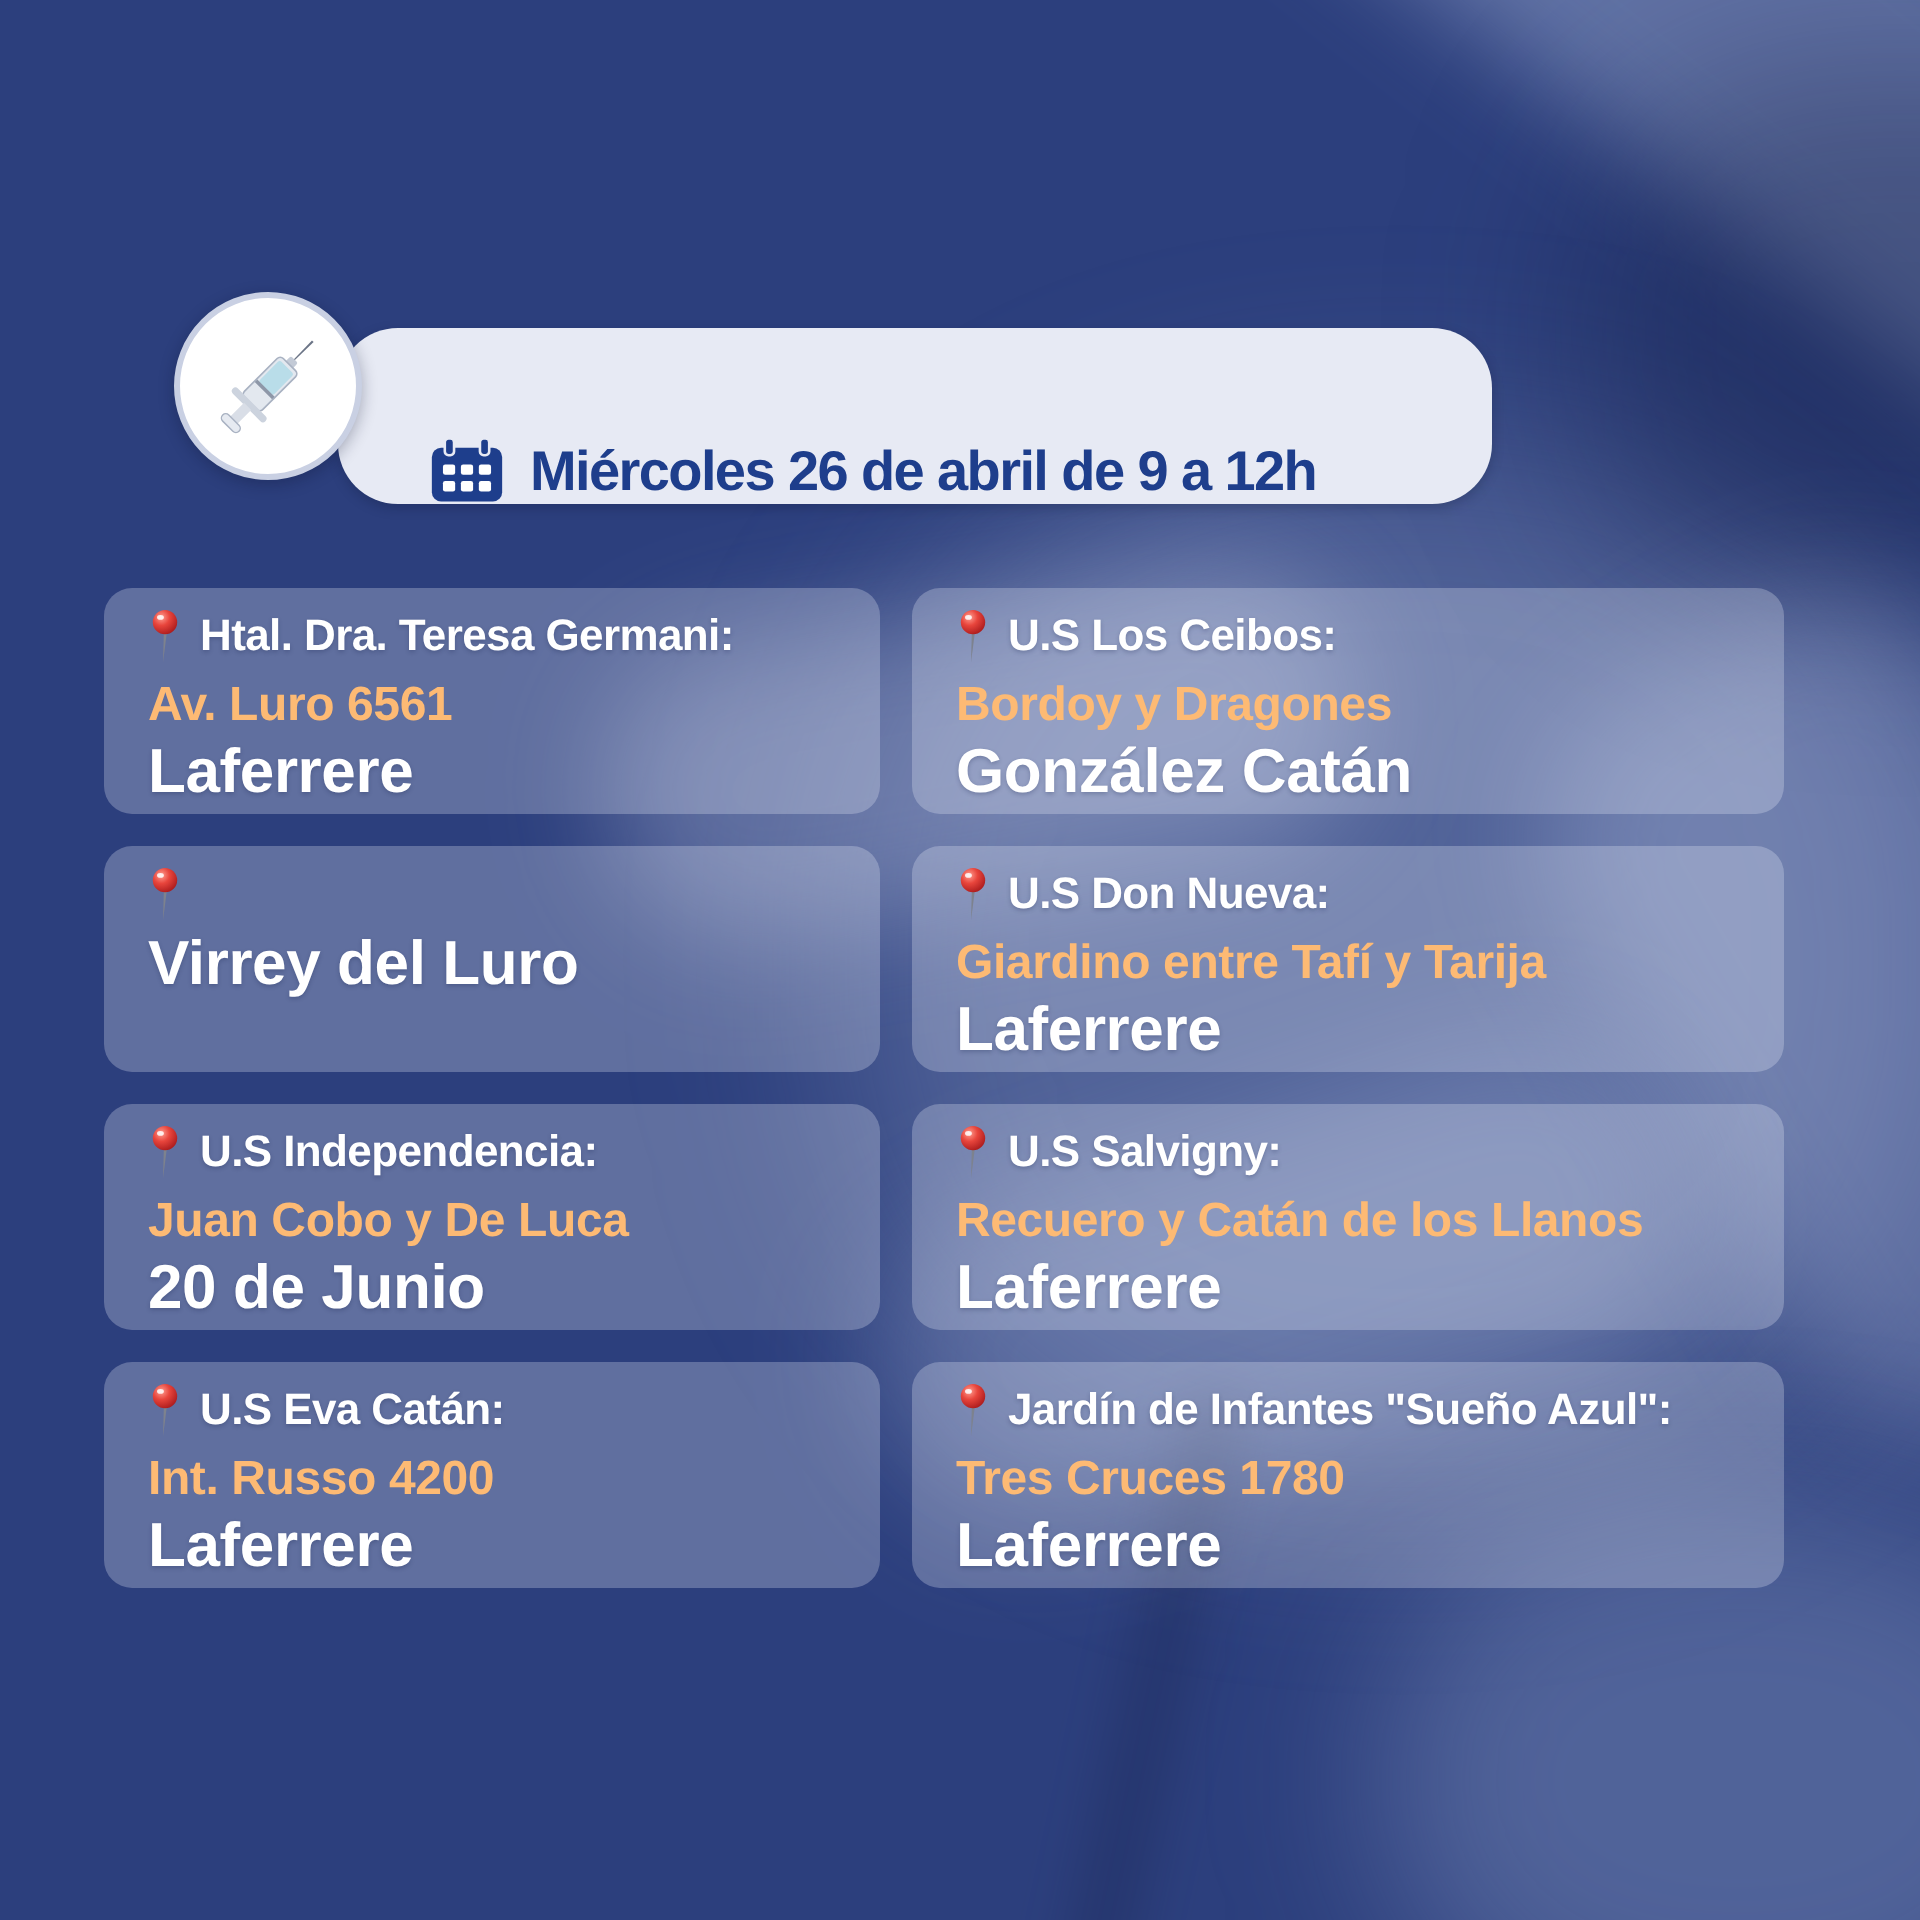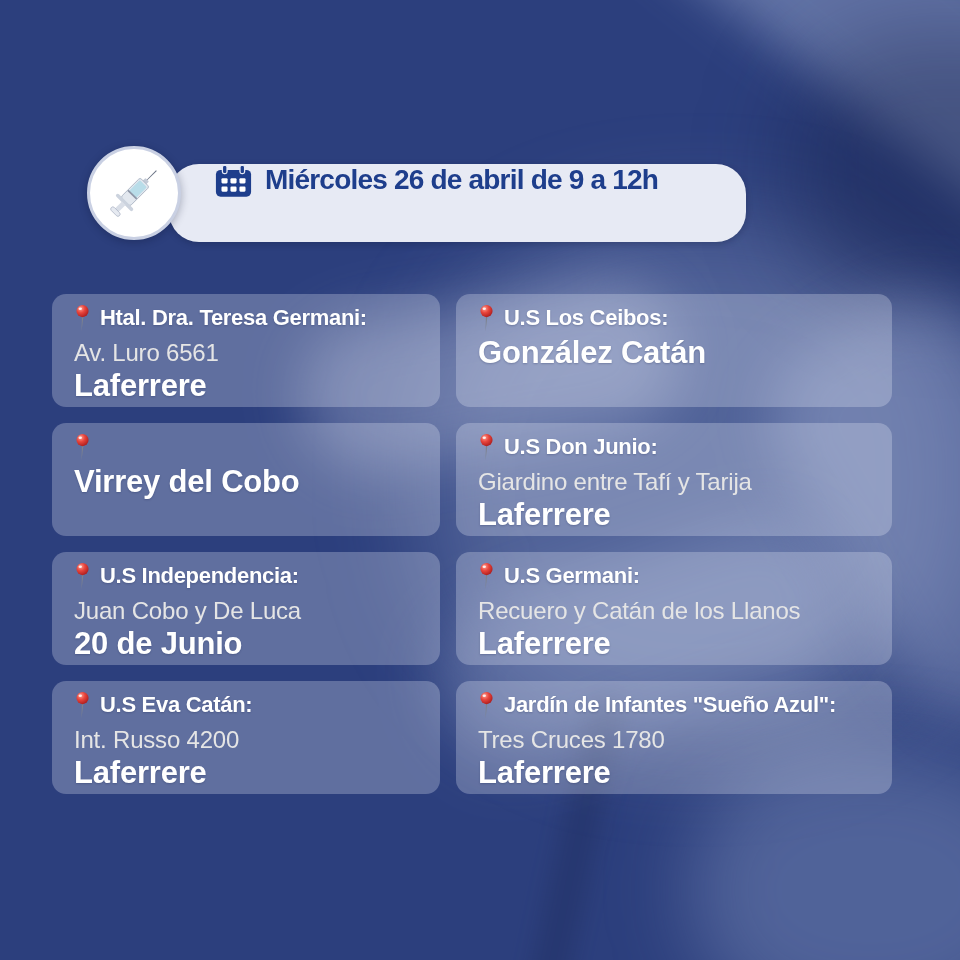--- a/index.html
+++ b/index.html
@@ -27,24 +27,24 @@
   .s6 { left: 690px; top: 750px; width: 360px; height: 280px; border-radius: 45%;
         background: rgba(150,165,205,0.35); filter: blur(40px); }
   .s7 { left: 560px; top: 690px; width: 30px; height: 330px; transform: rotate(12deg);
         background: rgba(20,30,70,0.30); filter: blur(14px); border-radius: 15px; }
   .s8 { left: 430px; top: 560px; width: 420px; height: 160px; transform: rotate(-18deg);
         background: rgba(185,196,226,0.25); filter: blur(30px); border-radius: 80px; }
 
   
   .date-pill {
     position: absolute; left: 169px; top: 164px;
-    width: 577px; height: 78px;
+    width: 577px; height: 88px;
     background: #e7eaf4;
     border-radius: 30px;
-    display: flex; align-items: flex-start;
+    display: flex; align-items: flex-end;
     padding-left: 46px; padding-right: 20px;
     box-shadow: 0 2px 6px rgba(10,18,48,0.25);
   }
   .date-pill .cal { width: 37px; height: 34px; flex: 0 0 auto; margin-right: 13px; }
   .date-label {
     color: #1e3e8c;
     font-size: 28px; font-weight: 700; letter-spacing: -0.8px;
     white-space: nowrap;
   }
   .syringe-badge {
@@ -81,22 +81,22 @@
     display: flex; align-items: flex-start; gap: 9px;
     height: 35px;
   }
   .card .pin { width: 17px; height: 29px; flex: 0 0 auto; margin-top: 3px; }
   .card .title {
     font-size: 22px; font-weight: 700; letter-spacing: -0.3px;
     line-height: 34px; white-space: nowrap;
     text-shadow: 0 1px 2px rgba(20,30,70,0.25);
   }
   .card .address {
-    font-size: 24px; font-weight: 400; letter-spacing: -0.2px;
-    line-height: 33px; color: #e5e5e5; white-space: nowrap;
+    font-size: 24px; font-weight: 700; letter-spacing: -0.2px;
+    line-height: 33px; color: #fdba74; white-space: nowrap;
   }
   .card .city {
     font-size: 31px; font-weight: 700; letter-spacing: -0.2px;
     line-height: 33px; white-space: nowrap;
     text-shadow: 0 1px 2px rgba(20,30,70,0.25);
   }
   .svg-defs { position: absolute; width: 0; height: 0; }
 </style>
 </head>
 <body>
@@ -175,38 +175,39 @@
     <div class="city">Laferrere</div>
   </div>
 
   <div class="card">
     <div class="title-row">
       <svg class="pin">
           <use href="#pin"></use>
         </svg>
       <span class="title">U.S Los Ceibos:</span>
     </div>
+    <div class="address">Bordoy y Dragones</div>
     <div class="city">González Catán</div>
   </div>
 
   <div class="card">
     <div class="title-row">
       <svg class="pin">
           <use href="#pin"></use>
         </svg>
     </div>
-    <div class="city">Virrey del Cobo</div>
-  </div>
-
-  <div class="card">
-    <div class="title-row">
-      <svg class="pin">
-          <use href="#pin"></use>
-        </svg>
-      <span class="title">U.S Don Junio:</span>
+    <div class="city">Virrey del Luro</div>
+  </div>
+
+  <div class="card">
+    <div class="title-row">
+      <svg class="pin">
+          <use href="#pin"></use>
+        </svg>
+      <span class="title">U.S Don Nueva:</span>
     </div>
     <div class="address">Giardino entre Tafí y Tarija</div>
     <div class="city">Laferrere</div>
   </div>
 
   <div class="card">
     <div class="title-row">
       <svg class="pin">
           <use href="#pin"></use>
         </svg>
@@ -214,21 +215,21 @@
     </div>
     <div class="address">Juan Cobo y De Luca</div>
     <div class="city">20 de Junio</div>
   </div>
 
   <div class="card">
     <div class="title-row">
       <svg class="pin">
           <use href="#pin"></use>
         </svg>
-      <span class="title">U.S Germani:</span>
+      <span class="title">U.S Salvigny:</span>
     </div>
     <div class="address">Recuero y Catán de los Llanos</div>
     <div class="city">Laferrere</div>
   </div>
 
   <div class="card">
     <div class="title-row">
       <svg class="pin">
           <use href="#pin"></use>
         </svg>

